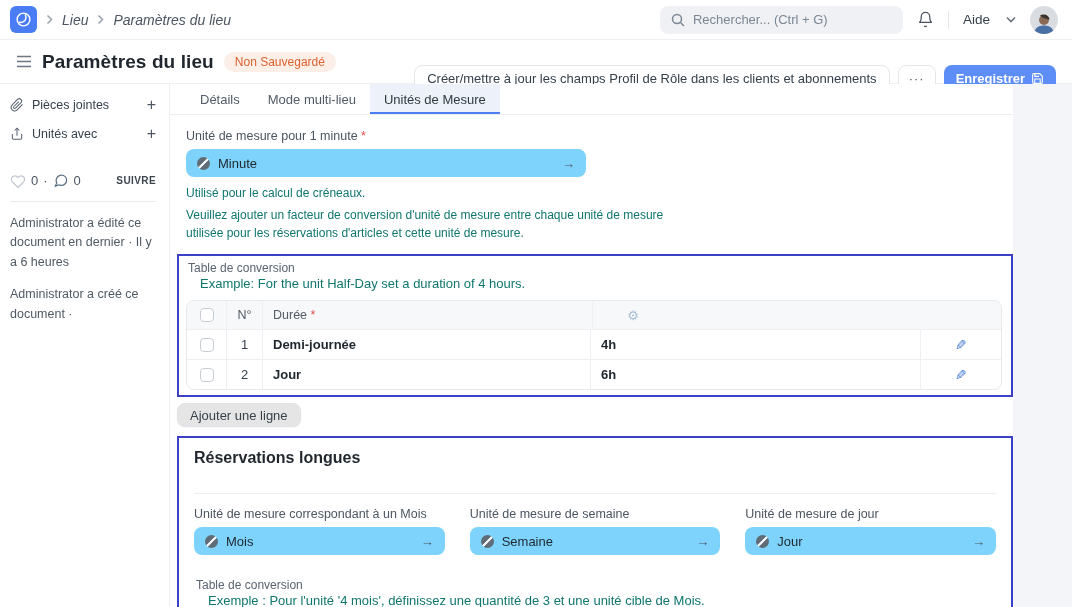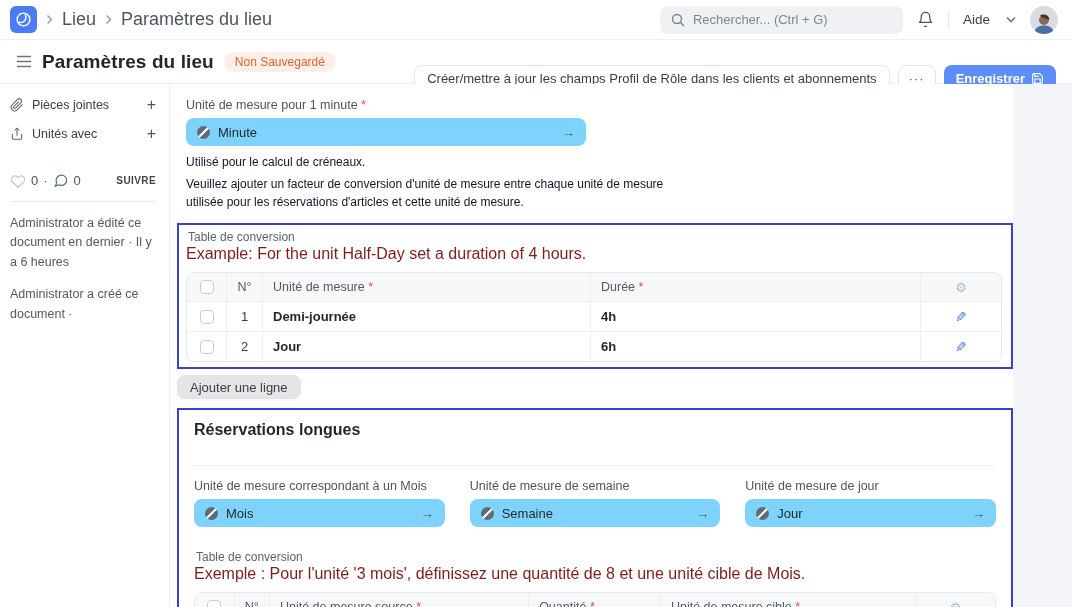--- a/index.html
+++ b/index.html
@@ -9,21 +9,21 @@
     font-family:"Liberation Sans", sans-serif; color:#36414c;
   }
   svg { display:block; }
 
   
   .navbar { height:40px; display:flex; align-items:center; gap:9px; padding:0 14px 0 10px;
             background:#fff; border-bottom:1px solid #edeff1; }
   .logo { width:27px; height:27px; border-radius:6px; background:#4a7df5; display:flex;
           align-items:center; justify-content:center; flex:0 0 auto; cursor:pointer; }
   .crumb-sep { display:flex; align-items:center; color:#98a1ab; }
-  .crumb { font-size:18px; color:#4c5561; cursor:pointer; }
+  .crumb { font-size:14px; color:#4c5561; cursor:pointer;font-style:italic; }
   .nav-right { margin-left:auto; display:flex; align-items:center; gap:14px; }
   .searchbox { width:243px; height:28px; background:#f0f1f4; border-radius:8px; display:flex;
                align-items:center; gap:8px; padding:0 11px; }
   .searchbox input { border:none; outline:none; background:transparent; font-size:13px;
                      color:#36414c; width:100%; font-family:inherit; }
   .searchbox input::placeholder { color:#7b8794; }
   .vdiv { width:1px; height:18px; background:#e2e5e9; }
   .aide { display:flex; align-items:center; gap:16px; font-size:13.5px; color:#36414c; cursor:pointer; }
   .avatar { width:28px; height:28px; border-radius:50%; overflow:hidden; background:#d9dde2;
             display:flex; align-items:flex-end; justify-content:center; cursor:pointer; }
@@ -67,29 +67,29 @@
   
   .form-area { padding:9px 16px 0; }
   .flabel { font-size:12.5px; color:#4c5561; margin:5px 0 6px; }
   .req { color:#e24c4c; }
   .link-field { height:28px; background:#7dd3fc; border-radius:8px; display:flex; align-items:center;
                 gap:8px; padding:0 11px; font-size:13px; color:#1f262d; cursor:pointer; }
   .w400 { width:400px; }
   .slash-dot { width:13px; height:13px; border-radius:50%; flex:0 0 auto;
                background:linear-gradient(135deg,#5f6b76 42%,#f3f4f6 45%,#f3f4f6 55%,#5f6b76 58%); }
   .fld-arrow { margin-left:auto; color:#4c5561; font-size:13px; }
-  .help { font-size:12px; color:#0f172a; line-height:1.5; margin-top:7px; }
+  .help { font-size:12px; color:#0f766e; line-height:1.5; margin-top:7px; }
   .help.wrap { max-width:505px; margin-top:4px; }
 
   
   .blue-box { border:2px solid #3c40c6; margin-left:7px; width:836px; }
   .box1 { margin-top:12px; padding:3px 9px 5px 7px; }
   .box2 { margin-top:9px; padding:11px 15px 0; height:300px; }
   .tbl-label { font-size:12px; color:#5a6470; margin:2px 0 1px 2px; }
-  .tbl-example { font-size:16px; color:#7f1d1d; margin:1px 0 9px 0; }
+  .tbl-example { font-size:13px; color:#0f766e; margin:1px 0 9px 14px; }
 
   .grid-table { border:1px solid #e6e9ec; border-radius:8px; overflow:hidden; font-size:13px;
                 background:#fff; }
   .trow { display:flex; border-bottom:1px solid #edeff2; }
   .trow:last-child { border-bottom:none; }
   .trow.head { background:#f7f8fa; color:#525b66; font-size:12.5px; }
   .tcell { border-right:1px solid #edeff2; display:flex; align-items:center; padding:0 10px;
            height:29px; }
   .trow.head .tcell { height:28px; }
   .tcell:last-child { border-right:none; }
@@ -236,20 +236,25 @@
       </div>
 
       <hr class="side-hr">
 
       <p class="activity">Administrator a édité ce document en dernier · Il y a 6 heures</p>
       <p class="activity">Administrator a créé ce document ·</p>
     </aside>
 
     <main class="main">
 
+      <div class="tabbar">
+        <div class="tab">Détails</div>
+        <div class="tab">Mode multi-lieu</div>
+        <div class="tab active">Unités de Mesure</div>
+      </div>
 
       <div class="form-area">
         <div class="flabel">
           <span>Unité de mesure pour 1 minute</span> <span class="req">*</span>
         </div>
         <div class="link-field w400">
           <span class="slash-dot"></span>
           <span>Minute</span>
           <span class="fld-arrow">→</span>
         </div>
@@ -261,23 +266,20 @@
       <div class="blue-box box1">
         <div class="tbl-label">Table de conversion</div>
         <div class="tbl-example">Example: For the unit Half-Day set a duration of 4 hours.</div>
 
         <div class="grid-table">
           <div class="trow head">
             <div class="tcell c-cb">
                 <span class="cb"></span>
               </div>
             <div class="tcell c-num">N°</div>
-            <div class="tcell t1-uom">
-              <span><span>Unité de mesure</span>&nbsp;<span class="req">*</span></span>
-            </div>
             <div class="tcell t1-dur">
               <span><span>Durée</span>&nbsp;<span class="req">*</span></span>
             </div>
             <div class="tcell c-gear">⚙</div>
           </div>
 
           <div class="trow">
             <div class="tcell c-cb">
                 <span class="cb"></span>
               </div>
@@ -330,21 +332,21 @@
             <div class="flabel">Unité de mesure de jour</div>
             <div class="link-field">
               <span class="slash-dot"></span>
               <span>Jour</span>
               <span class="fld-arrow">→</span>
             </div>
           </div>
         </div>
 
         <div class="tbl-label conv2">Table de conversion</div>
-        <div class="tbl-example">Exemple : Pour l'unité '3 mois', définissez une quantité de 8 et une unité cible de Mois.</div>
+        <div class="tbl-example">Exemple : Pour l'unité '4 mois', définissez une quantité de 3 et une unité cible de Mois.</div>
 
         <div class="grid-table">
           <div class="trow head">
             <div class="tcell c-cb">
                 <span class="cb"></span>
               </div>
             <div class="tcell c-num">N°</div>
             <div class="tcell t2-src">
               <span><span>Unité de mesure source</span>&nbsp;<span class="req">*</span></span>
             </div>

